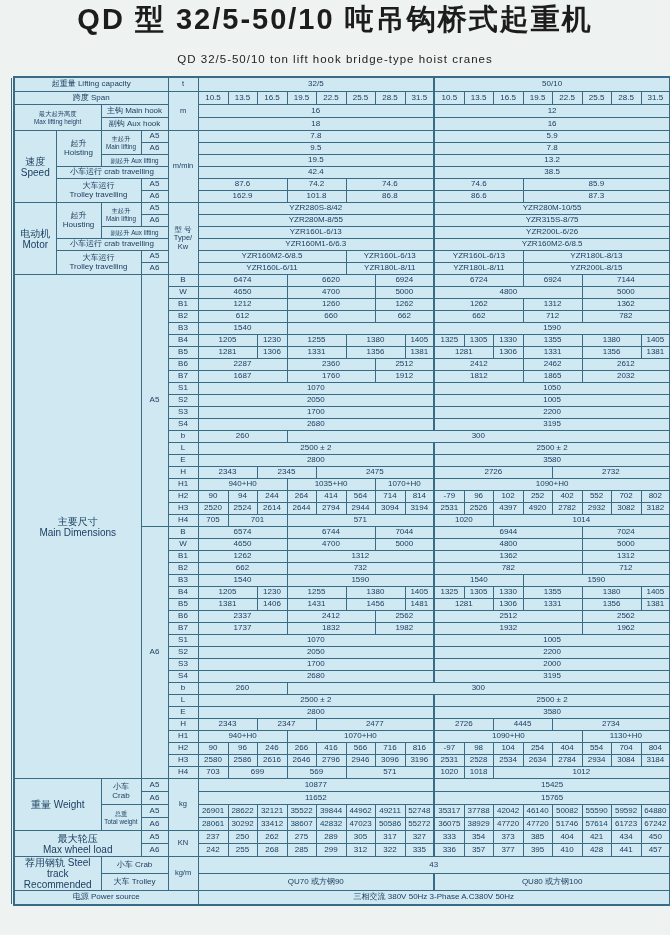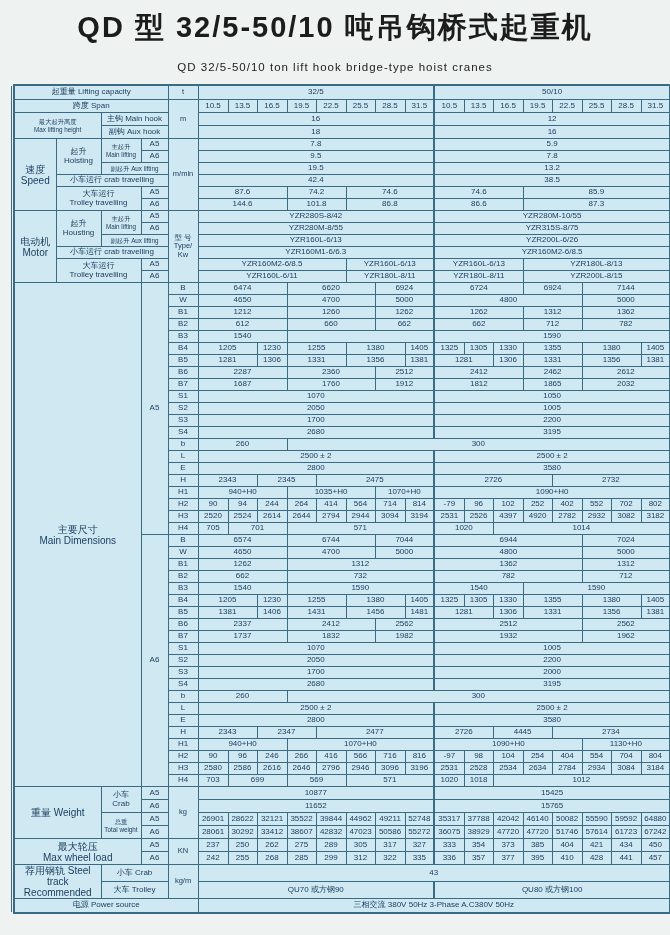--- a/index.html
+++ b/index.html
@@ -9,21 +9,21 @@
     --text:#1d3f62;
     --title:#1c1c1c;
   }
   html,body{margin:0;padding:0;}
   body{
     width:670px;height:935px;overflow:hidden;
     background:var(--page-bg);
     font-family:"Liberation Sans","DejaVu Sans",sans-serif;
   }
   .title{
-    text-align:center;padding-top:8px;
+    text-align:center;
     font-size:29px;font-weight:bold;letter-spacing:2px;
     color:var(--title);white-space:nowrap;
   }
   .subtitle{
     text-align:center;margin-top:13px;
     font-size:11.5px;letter-spacing:1px;color:#222;
   }
   table{
     border-collapse:collapse;table-layout:fixed;
     margin:11px 12px 0 13px;width:656px;
@@ -148,21 +148,21 @@
 Trolley travelling</td>
           <td class="g">A5</td>
           <td colspan="3" class="">87.6</td>
           <td colspan="2" class="">74.2</td>
           <td colspan="3" class="">74.6</td>
           <td colspan="3" class=" dv">74.6</td>
           <td colspan="5" class="">85.9</td>
         </tr>
         <tr>
           <td class="g">A6</td>
-          <td colspan="3" class="">144.6</td>
+          <td colspan="3" class="">162.9</td>
           <td colspan="2" class="">101.8</td>
           <td colspan="3" class="">86.8</td>
           <td colspan="3" class=" dv">86.6</td>
           <td colspan="5" class="">87.3</td>
         </tr>
         <tr>
           <td rowspan="6" class="s">电动机
 Motor</td>
           <td rowspan="3" class="l">起升
 Housting</td>

